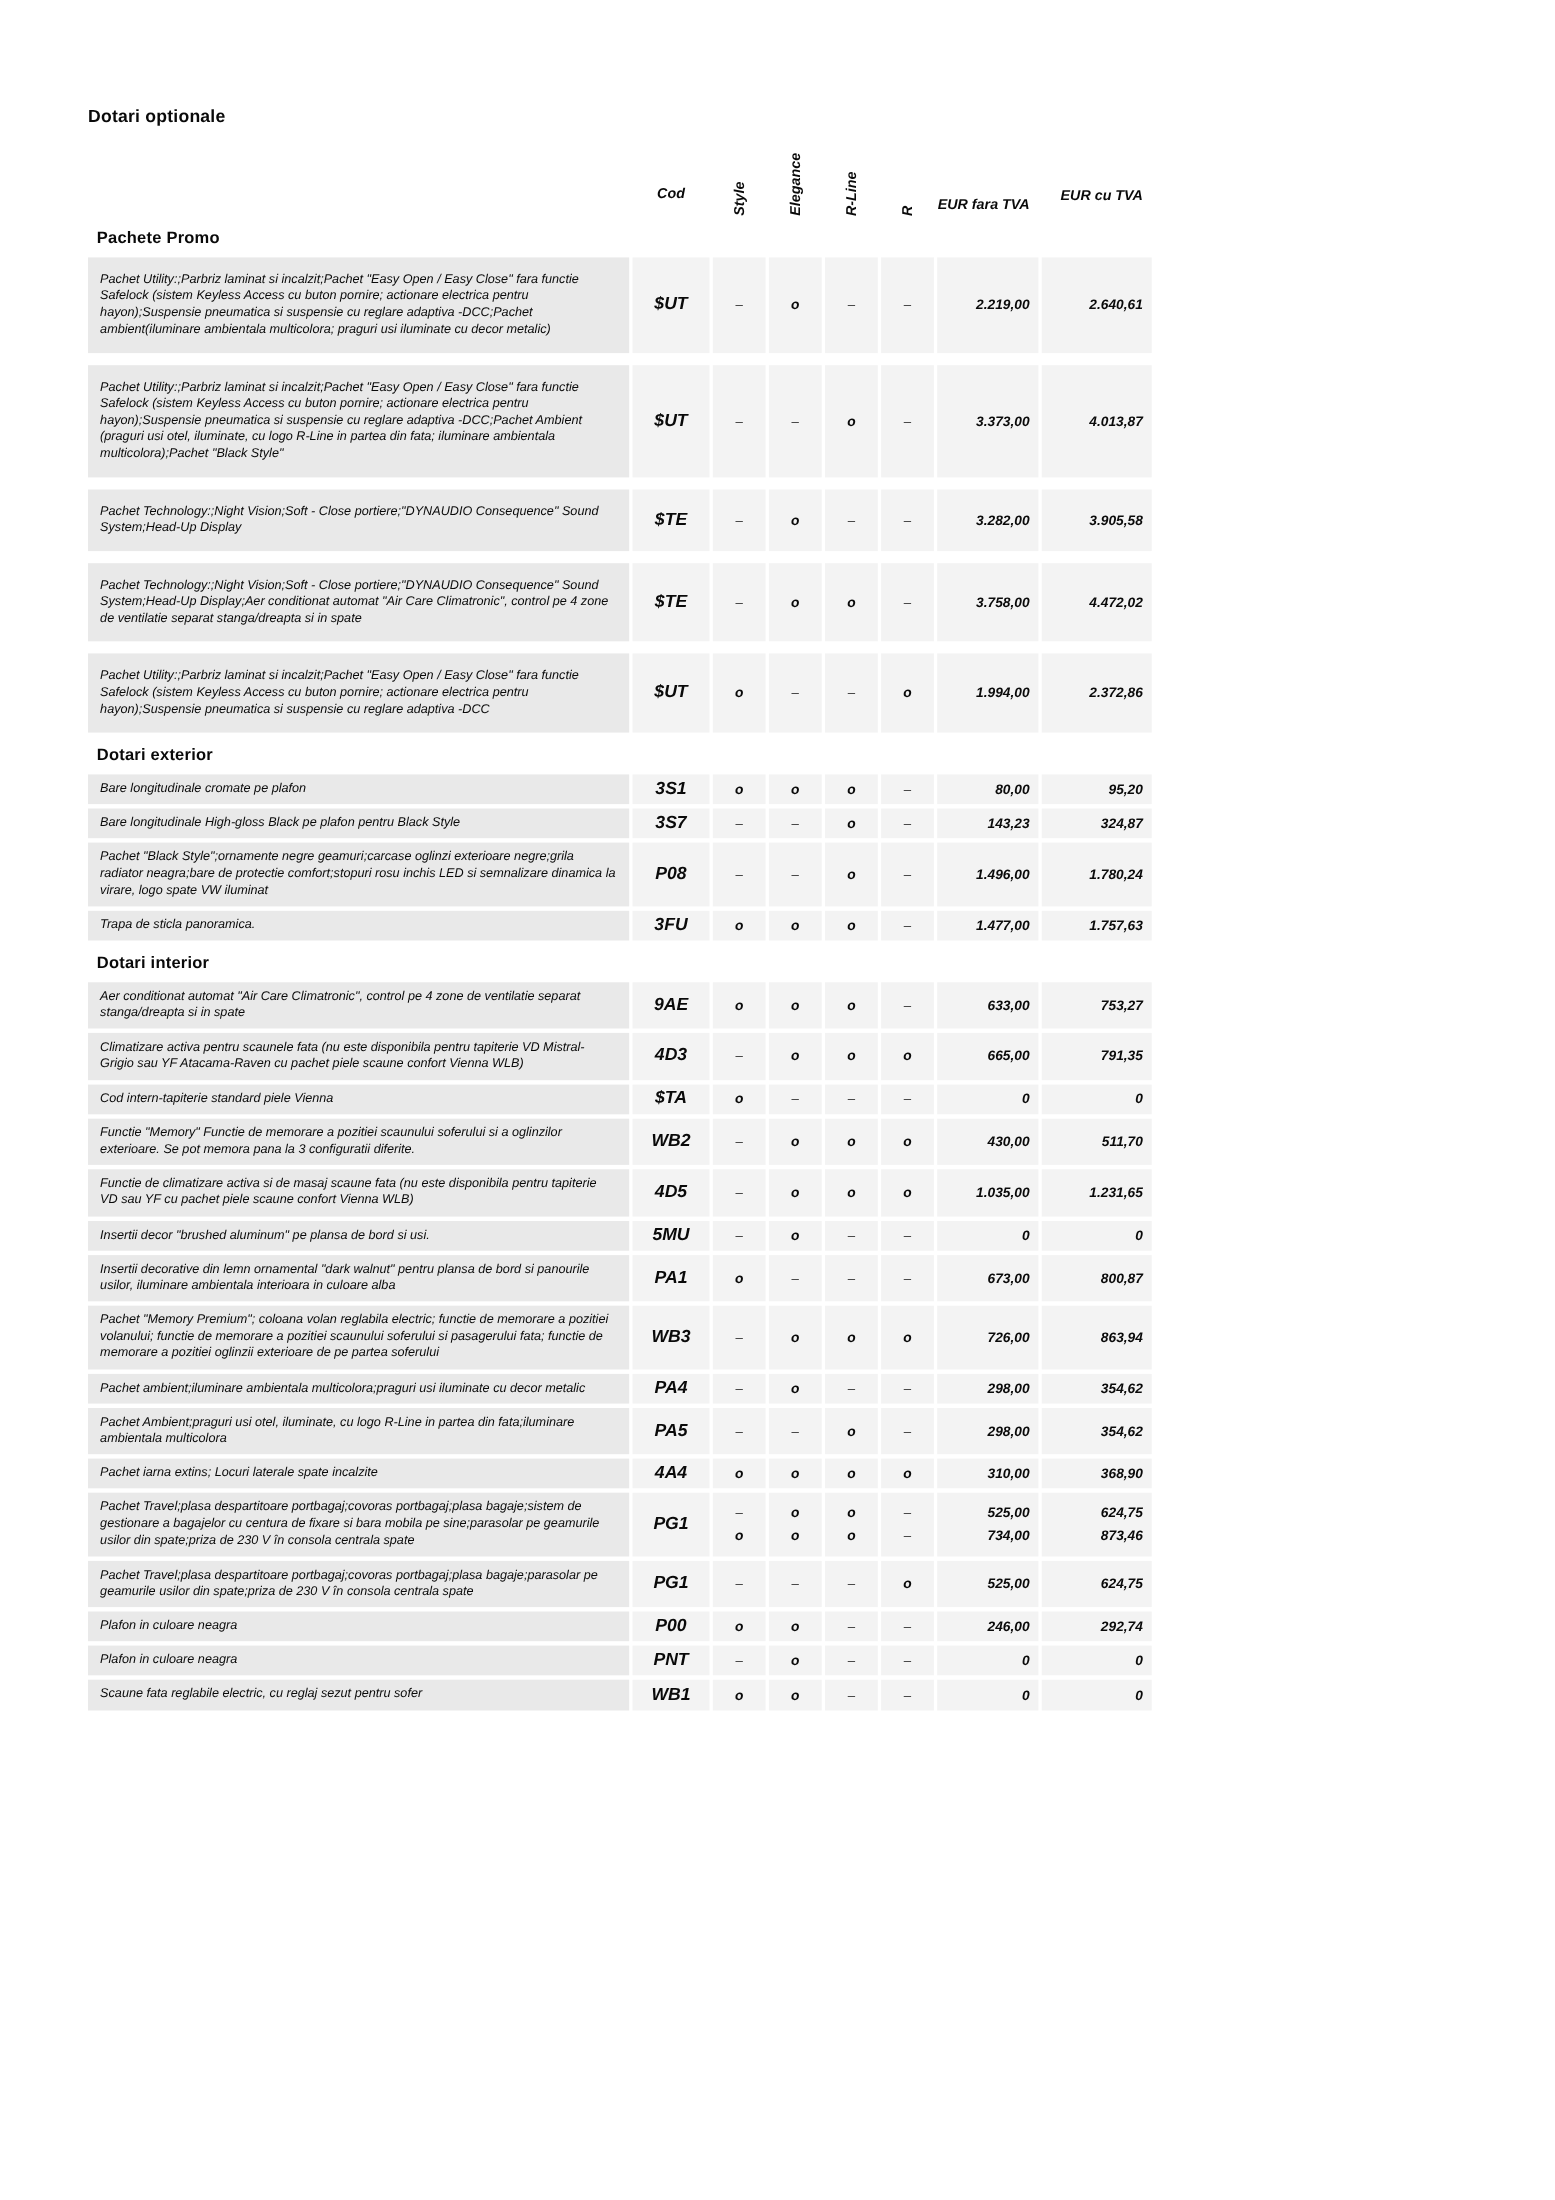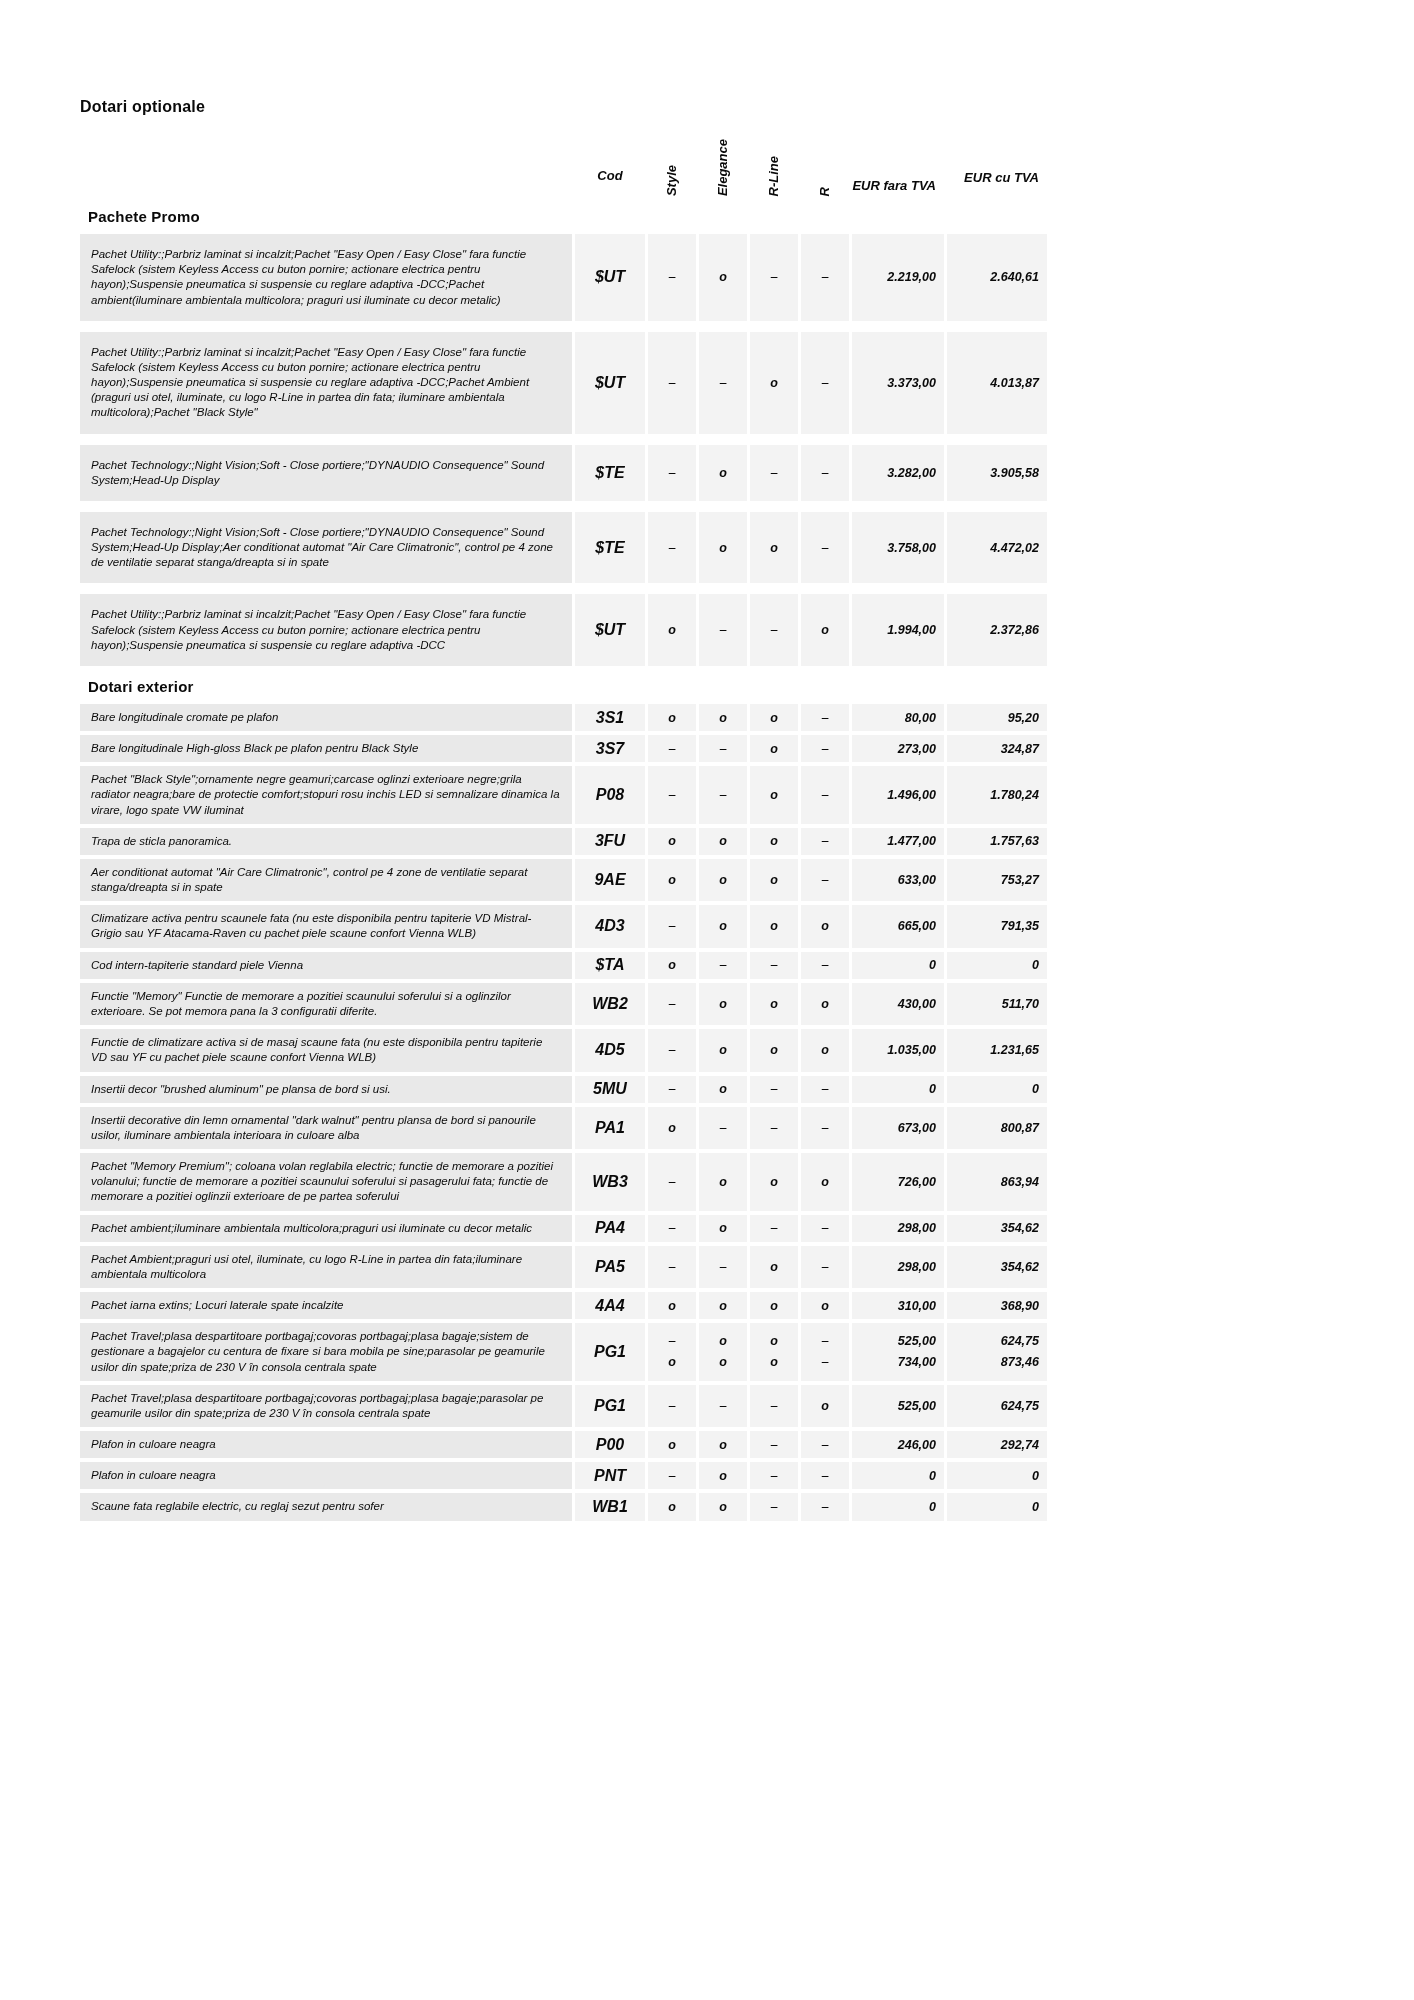--- a/index.html
+++ b/index.html
@@ -216,21 +216,21 @@
         <div class="cell mark">
           <div class="mark-line">–</div>
         </div>
         <div class="cell mark">
           <div class="mark-line dot">o</div>
         </div>
         <div class="cell mark">
           <div class="mark-line">–</div>
         </div>
         <div class="cell price">
-          <div class="price-line">273,00</div>
+          <div class="price-line">143,23</div>
         </div>
         <div class="cell price">
           <div class="price-line">324,87</div>
         </div>
       </div>
       <div class="grid row">
         <div class="cell desc">Pachet "Black Style";ornamente negre geamuri;carcase oglinzi exterioare negre;grila radiator neagra;bare de protectie comfort;stopuri rosu inchis LED si semnalizare dinamica la virare, logo spate VW iluminat</div>
         <div class="cell cod">P08</div>
         <div class="cell mark">
           <div class="mark-line">–</div>
@@ -266,20 +266,21 @@
         <div class="cell mark">
           <div class="mark-line">–</div>
         </div>
         <div class="cell price">
           <div class="price-line">1.477,00</div>
         </div>
         <div class="cell price">
           <div class="price-line">1.757,63</div>
         </div>
       </div>
+      <div class="section-title">Dotari interior</div>
       <div class="grid row">
         <div class="cell desc">Aer conditionat automat "Air Care Climatronic", control pe 4 zone de ventilatie separat stanga/dreapta si in spate</div>
         <div class="cell cod">9AE</div>
         <div class="cell mark">
           <div class="mark-line dot">o</div>
         </div>
         <div class="cell mark">
           <div class="mark-line dot">o</div>
         </div>
         <div class="cell mark">

